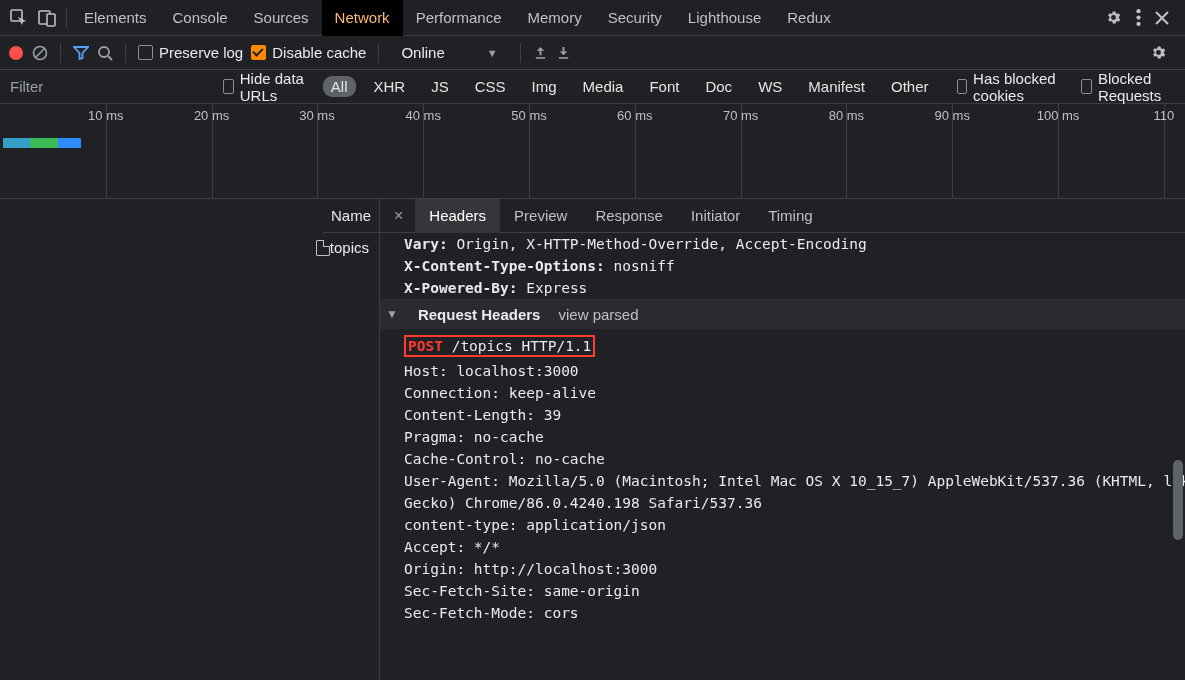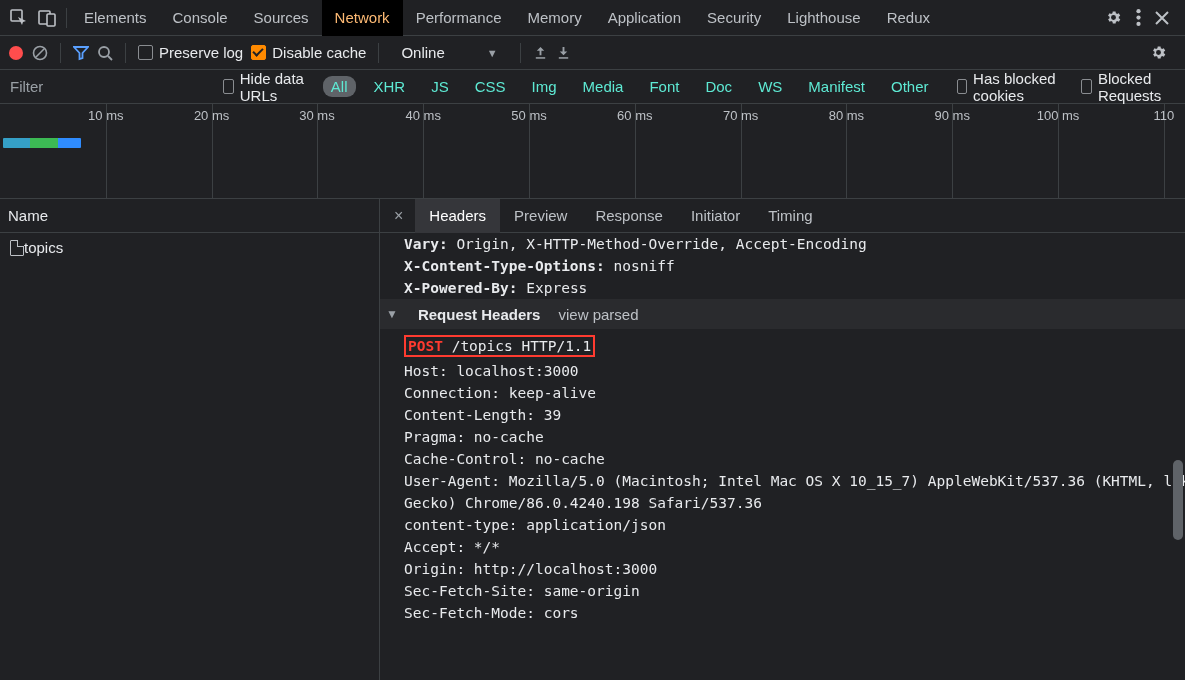--- a/index.html
+++ b/index.html
@@ -57,42 +57,42 @@
     height: 34px; border-bottom: 1px solid #3c4043;
     padding: 0 8px; gap: 12px;
   }
   .filter-input {
     flex: 0 0 200px; height: 24px;
     background: #202124; border: none; color: #bdc1c6; font-size: 15px;
     padding: 0 2px;
   }
   .filter-input::placeholder { color: #9aa0a6; }
   .type-pill {
-    padding: 2px 8px; border-radius: 9px; font-size: 15px; color: #5eead4; cursor: pointer;
+    padding: 2px 8px; border-radius: 9px; font-size: 15px; color: #e5e5e5; cursor: pointer;
   }
   .type-pill.active { background: #5f6368; }
   .filter-types { display: flex; gap: 10px; align-items: center; }
   .filter-checks { display: flex; gap: 18px; align-items: center; margin-left: 8px;}
 
   
   .timeline {
     height: 95px; border-bottom: 1px solid #3c4043; position: relative;
     background: #202124;
   }
   .time-label { position: absolute; top: 4px; font-size: 13px; color: #bdc1c6; transform: translateX(-50%); }
   .tick { position: absolute; top: 0; bottom: 0; width: 1px; background: #3c4043; }
   .wf-bar { position: absolute; top: 34px; left: 3px; height: 10px; width: 78px;
     background: linear-gradient(90deg,#35a0c7 0 35%,#3cba54 35% 70%,#2f8cff 70% 100%);
     border-radius: 1px;
   }
 
   
   .main { display: flex; height: calc(680px - 36px - 34px - 34px - 95px); }
   .names-pane {
-    width: 380px; border-right: 1px solid #3c4043; display: flex; flex-direction: column;
+    width: 380px; border-right: 1px solid #3c4043; display: flex; flex-direction: column; align-items: flex-end;
   }
   .names-head {
     height: 34px; display: flex; align-items: center; padding: 0 8px;
     border-bottom: 1px solid #3c4043; font-size: 15px;
   }
   .req-item { display: flex; align-items: center; padding: 6px 10px; font-size: 15px; cursor: pointer;}
   .file-icon { width: 14px; height: 16px; border: 1.5px solid #bdc1c6; border-radius: 1px; position: relative;}
   .file-icon::before { content:""; position:absolute; right:-1px; top:-1px; width:6px; height:6px; background:#202124; border-left:1.5px solid #bdc1c6; border-bottom:1.5px solid #bdc1c6;}
 
   .detail-pane { flex: 1; display: flex; flex-direction: column; min-width: 0; }
@@ -138,21 +138,20 @@
     </span>
   </div>
   <div class="vsep"></div>
   <div id="tabs-mount" style="display: flex;">
       <div class="tab">Elements</div>
       <div class="tab">Console</div>
       <div class="tab">Sources</div>
       <div class="tab active">Network</div>
       <div class="tab">Performance</div>
       <div class="tab">Memory</div>
-      <div class="tab">Application</div>
       <div class="tab">Security</div>
       <div class="tab">Lighthouse</div>
       <div class="tab">Redux</div>
     </div>
   <div class="top-right">
     <span class="icon">
       <svg width="17" height="17" viewBox="0 0 24 24" fill="#bdc1c6">
           <path d="M19.4 13a7.5 7.5 0 0 0 .1-1 7.5 7.5 0 0 0-.1-1l2.1-1.6-2-3.4-2.5 1a7.6 7.6 0 0 0-1.7-1l-.4-2.6h-4l-.4 2.6a7.6 7.6 0 0 0-1.7 1l-2.5-1-2 3.4L6.5 11a7.5 7.5 0 0 0-.1 1 7.5 7.5 0 0 0 .1 1l-2.1 1.6 2 3.4 2.5-1a7.6 7.6 0 0 0 1.7 1l.4 2.6h4l.4-2.6a7.6 7.6 0 0 0 1.7-1l2.5 1 2-3.4Zm-7.4 2.5A3.5 3.5 0 1 1 15.5 12 3.5 3.5 0 0 1 12 15.5Z"></path>
         </svg>
     </span>

